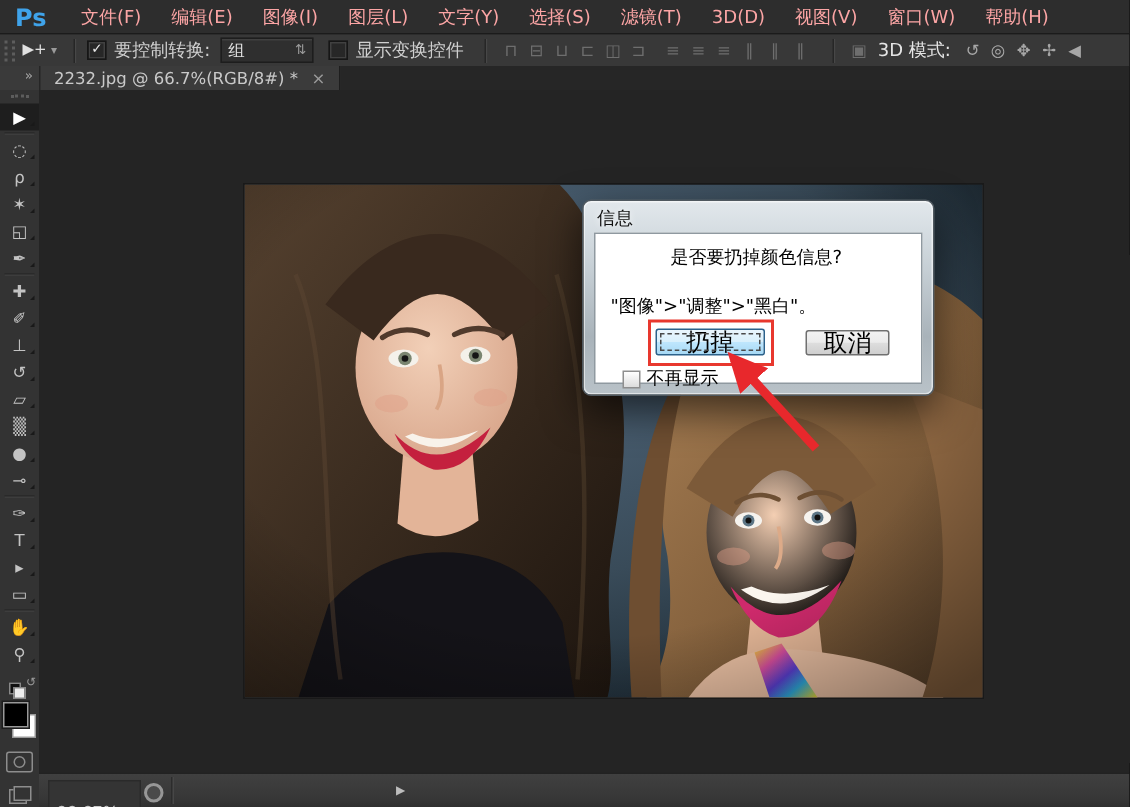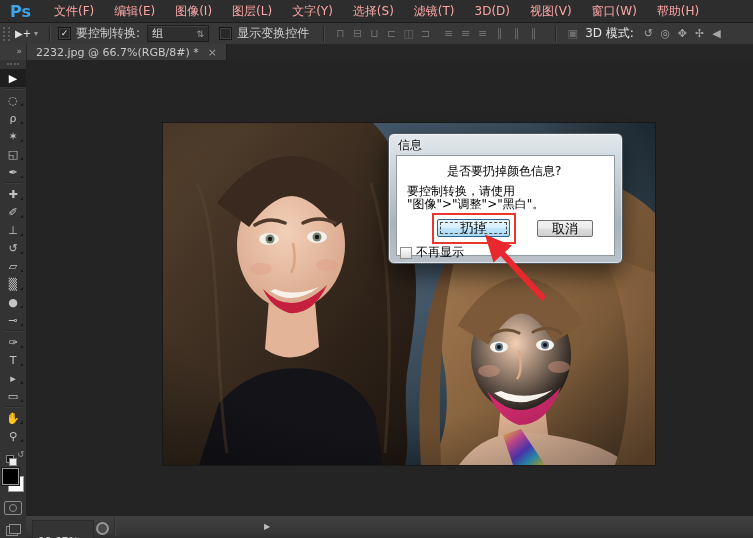--- a/index.html
+++ b/index.html
@@ -85,28 +85,28 @@
   .dialog{position:absolute;left:388px;top:133px;width:233px;height:129px;border-radius:6px;
           background:linear-gradient(180deg,#e2e8ec 0%,#c6cfd5 35%,#a9b3ba 70%,#b9c2c8 100%);
           border:1px solid #4f585f;box-shadow:0 10px 26px rgba(0,0,0,.6), inset 0 0 0 1px rgba(255,255,255,.55);
           z-index:40;font-size:12px;}
   .dlg-title{position:absolute;left:9px;top:3px;color:#101010;text-shadow:0 0 5px #fff;}
   .dlg-content{position:absolute;left:7px;right:7px;top:21px;bottom:7px;background:#fff;
                border:1px solid #8f99a0;color:#000;}
   .dlg-line1{position:absolute;left:10px;top:7px;margin-left:40px;}
   .dlg-line2{position:absolute;left:10px;top:27px;}
   .dlg-line3{position:absolute;left:10px;top:40px;}
-  .btn{position:absolute;text-align:center;font-size:13px;color:#000;border-radius:2px;}
+  .btn{position:absolute;text-align:center;font-size:16px;color:#000;border-radius:2px;}
   .btn-discard{left:40px;top:63px;width:71px;height:16px;line-height:16px;border:1px solid #2c628b;
                background:linear-gradient(#eaf6fd,#d9f0fc 48%,#bee6fd 52%,#a7d9f5);}
   .btn-discard::after{content:"";position:absolute;left:2px;right:2px;top:2px;bottom:2px;border:1px dashed #4a4a4a;}
   .btn-cancel{left:140px;top:64px;width:54px;height:15px;line-height:15px;border:1px solid #707070;
               background:linear-gradient(#f2f2f2,#ebebeb 48%,#dddddd 52%,#cfcfcf);}
   .red-rect{position:absolute;left:35px;top:57px;width:80px;height:27px;border:2px solid #e8382e;z-index:5;}
-  .dont-show{position:absolute;left:3px;top:88px;display:flex;align-items:center;gap:4px;}
+  .dont-show{position:absolute;left:18px;top:88px;display:flex;align-items:center;gap:4px;}
   .win-checkbox{width:10px;height:10px;border:1px solid #8e8e8e;background:linear-gradient(#fefefe,#dcdcdc);}
 
   
   .arrow-overlay{position:absolute;left:434px;top:225px;width:130px;height:85px;z-index:50;pointer-events:none;}
 </style>
 </head>
 <body>
 
 <div class="app">
 
@@ -293,21 +293,20 @@
     <span class="zoom-field">66.67%</span>
     <span class="status-icon"></span>
     <span class="status-div"></span>
     <span class="status-expand">▶</span>
   </div>
 
   <div class="dialog">
     <span class="dlg-title">信息</span>
     <div class="dlg-content">
       <span class="dlg-line1">是否要扔掉颜色信息?</span>
-      <span class="dlg-line2">要控制转换，请使用</span>
       <span class="dlg-line3">"图像"&gt;"调整"&gt;"黑白"。</span>
       <span class="red-rect"></span>
       <span class="btn btn-discard">扔掉</span>
       <span class="btn btn-cancel">取消</span>
       <span class="dont-show">
         <i class="win-checkbox"></i>
         <span>不再显示</span>
       </span>
     </div>
   </div>

